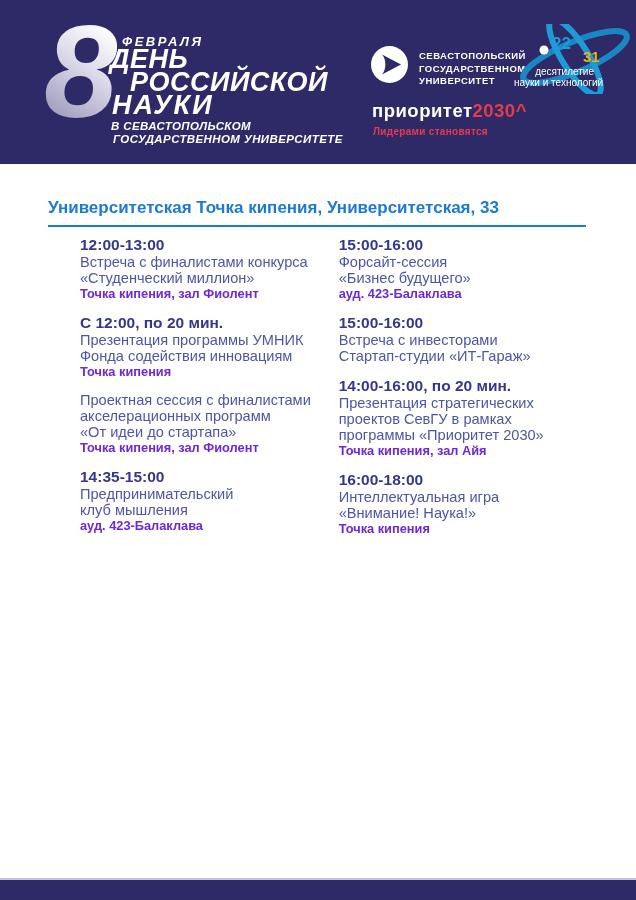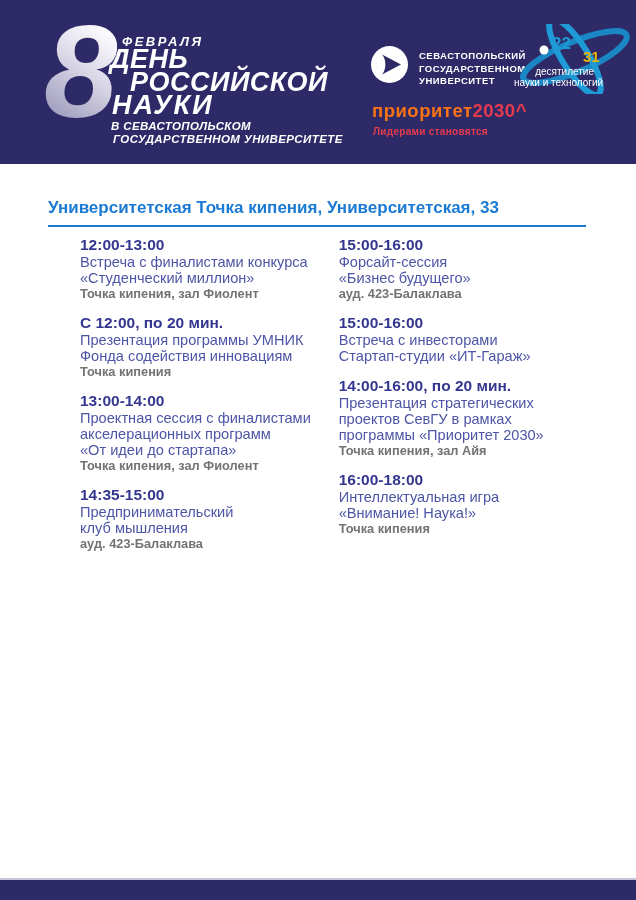--- a/index.html
+++ b/index.html
@@ -40,21 +40,21 @@
   .sub1    { left: 111px; top: 120px; font-size: 11.5px; letter-spacing: 0.4px; }
   .sub2    { left: 113px; top: 133px; font-size: 11.5px; letter-spacing: 0.4px; }
 
   .sevsu-logo { position: absolute; left: 371px; top: 46px; width: 37px; height: 37px; }
   .sevsu-name {
     position: absolute; left: 419px; top: 50px;
     color: #ffffff; font-size: 9.5px; font-weight: bold;
     line-height: 12.5px; letter-spacing: 0.5px; white-space: nowrap;
   }
   .priority { position: absolute; left: 372px; top: 100px; font-size: 18.5px; font-weight: bold; white-space: nowrap; }
-  .priority .prog { color: #f97316; letter-spacing: 0.5px; }
+  .priority .prog { color: #ffffff; letter-spacing: 0.5px; }
   .priority .year { color: #e63a4d; letter-spacing: 0.5px; }
   .tagline { position: absolute; left: 373px; top: 126px; color: #e63a4d; font-size: 10px; font-weight: bold; letter-spacing: 0.3px; }
 
   .decade { position: absolute; left: 514px; top: 24px; width: 122px; height: 70px; }
   .decade svg { position: absolute; left: 0; top: 0; }
   .decade .num-top { position: absolute; left: 38px; top: 10px; color: #1e9bd7; font-size: 17px; font-weight: bold; }
   .decade .num-bottom { position: absolute; left: 53px; top: 24px; color: #eab308; font-size: 15px; font-weight: bold; margin-left: 16px; }
   .decade .labels {
     position: absolute; left: 0; top: 42px; width: 80px;
     text-align: right; color: #ffffff; font-weight: normal;
@@ -89,21 +89,21 @@
     font-weight: bold;
     line-height: 17px;
     margin-bottom: 1px;
   }
   .event-line {
     color: #4d55a6;
     font-size: 14.6px;
     line-height: 16px;
   }
   .event-loc {
-    color: #737373;
+    color: #6d28d9;
     font-size: 12.8px;
     font-weight: bold;
     line-height: 14px;
     margin-top: 1px;
   }
 
   
   .footer-bar {
     position: absolute;
     left: 0; bottom: 0;
@@ -173,21 +173,20 @@
       </div>
 
       <div class="event">
         <div class="event-time">С 12:00, по 20 мин.</div>
         <div class="event-line">Презентация программы УМНИК</div>
         <div class="event-line">Фонда содействия инновациям</div>
         <div class="event-loc">Точка кипения</div>
       </div>
 
       <div class="event">
-        <div class="event-time">13:00-14:00</div>
         <div class="event-line">Проектная сессия с финалистами</div>
         <div class="event-line">акселерационных программ</div>
         <div class="event-line">«От идеи до стартапа»</div>
         <div class="event-loc">Точка кипения, зал Фиолент</div>
       </div>
 
       <div class="event">
         <div class="event-time">14:35-15:00</div>
         <div class="event-line">Предпринимательский</div>
         <div class="event-line">клуб мышления</div>

